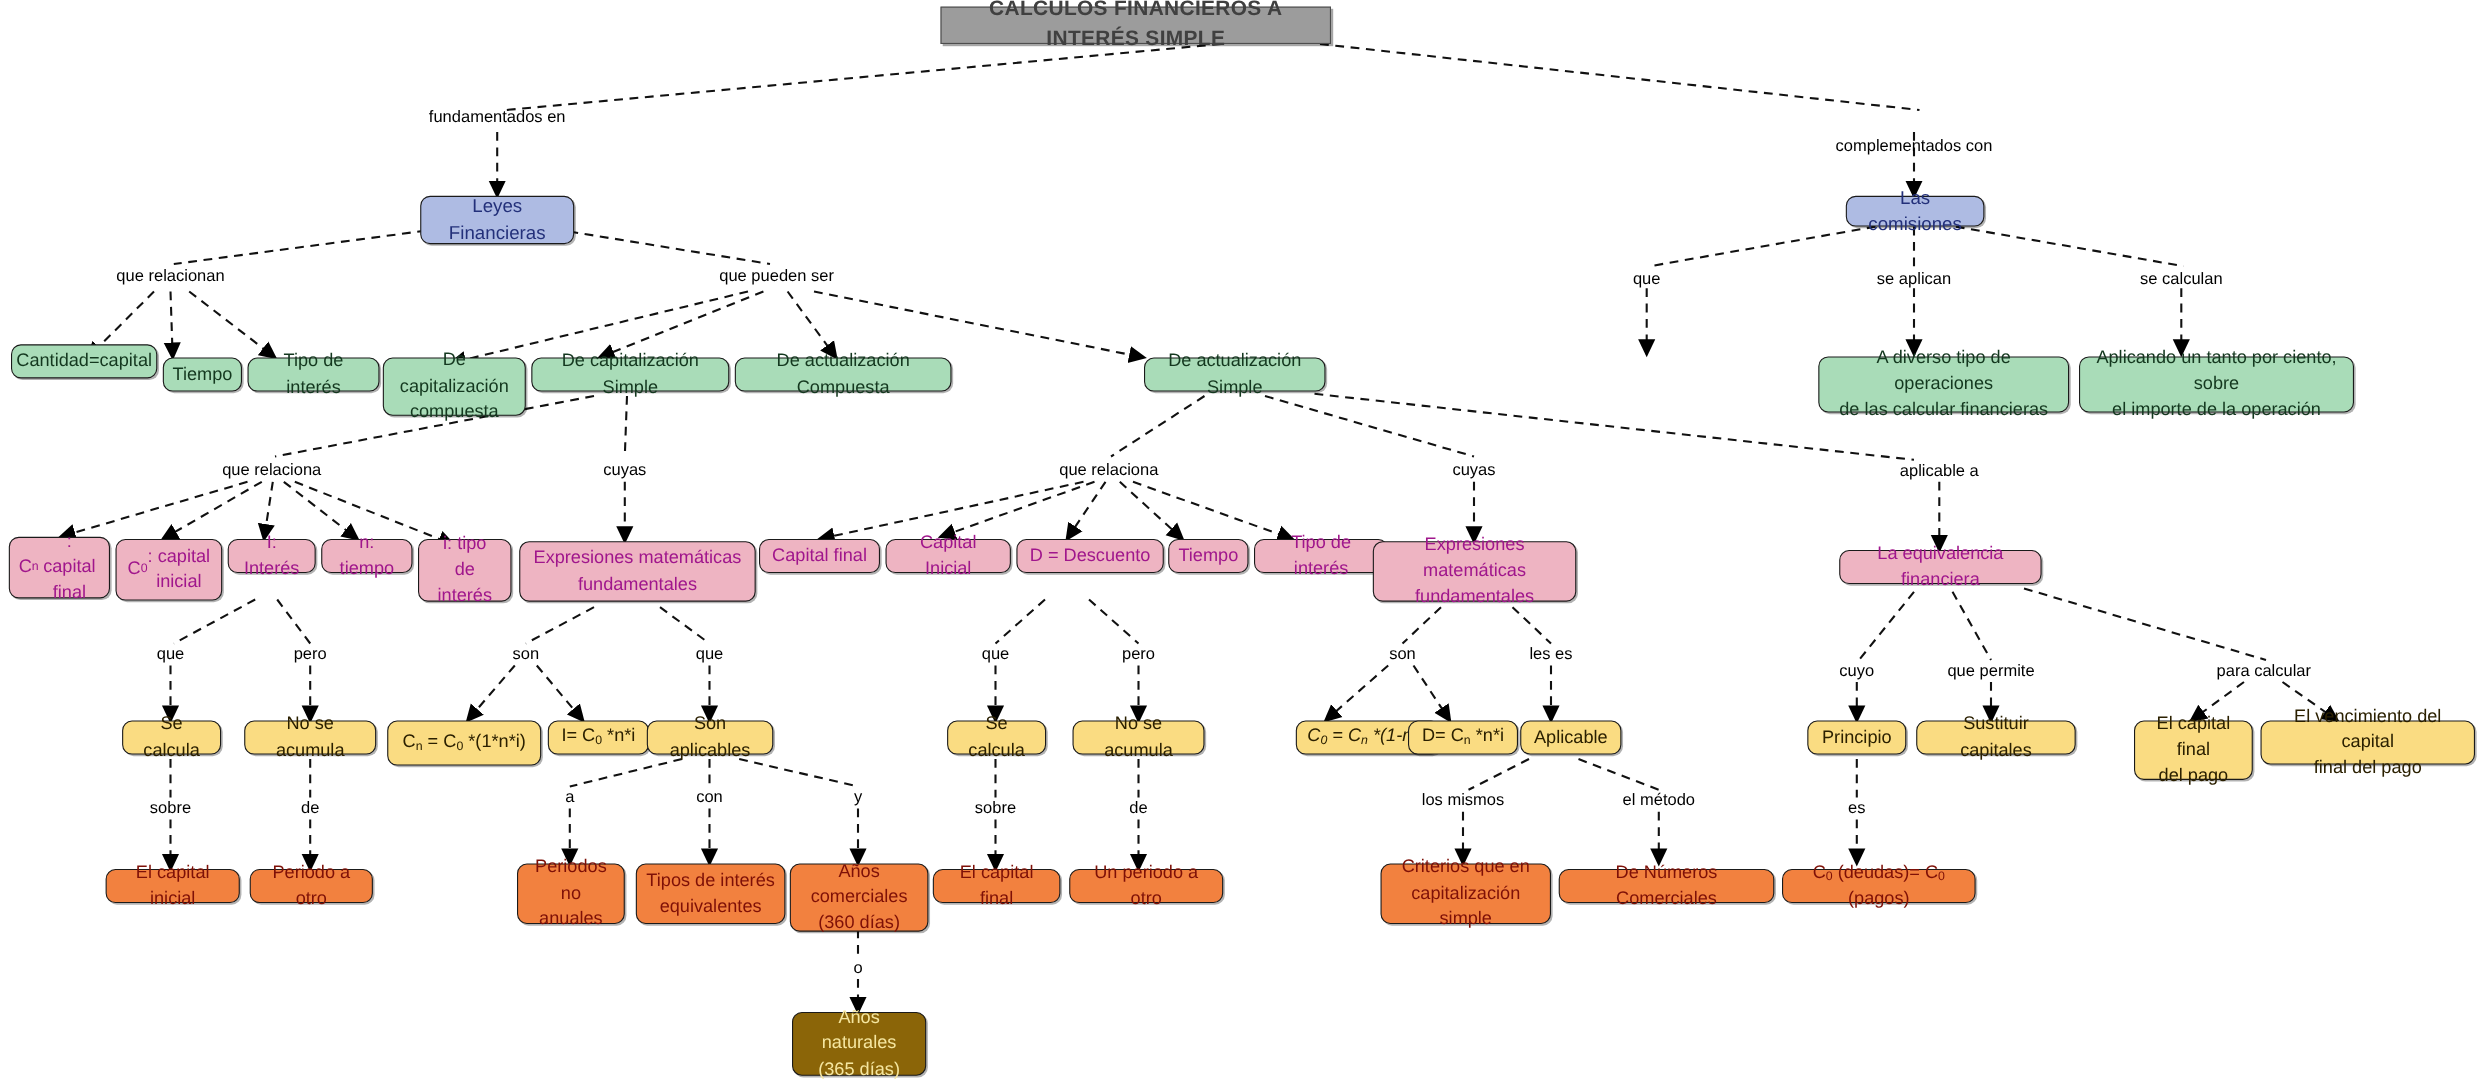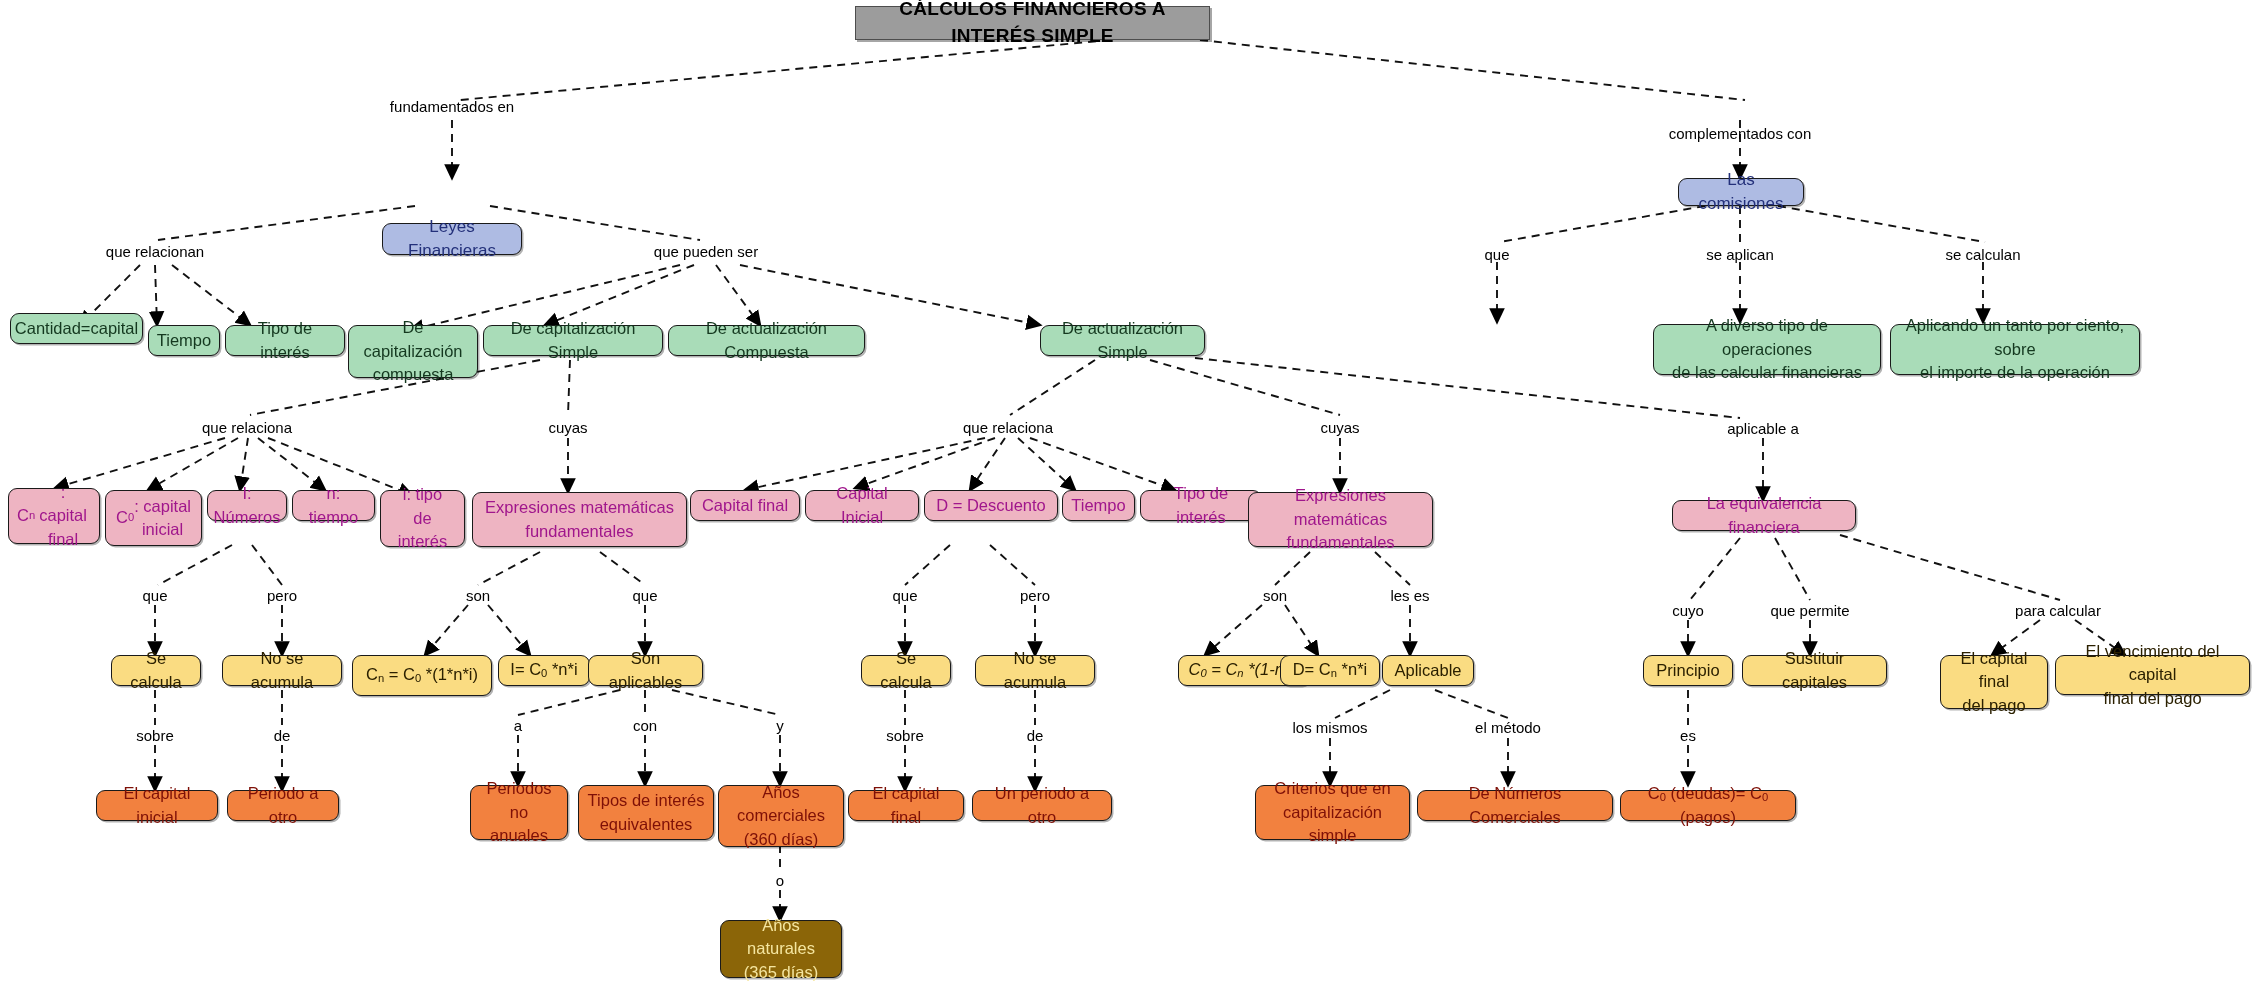--- a/index.html
+++ b/index.html
@@ -32,21 +32,21 @@
     line-height: 1.42;
     padding: 3px 8px;
     white-space: pre-line;
     z-index: 3;
     box-shadow: 1.5px 1.5px 0px rgba(0,0,0,0.30);
   }
   .node.root {
     background: #9c9c9c;
     border: 1.6px solid #4d4d4d;
     border-radius: 0px;
-    color: #000000;
+    color: #404040;
     font-weight: bold;
     font-size: 19px;
     letter-spacing: 0.3px;
     box-shadow: 2px 2px 0px rgba(0,0,0,0.35);
   }
   .node.blue {
     background: #aebbe3;
     color: #23307a;
     font-size: 17px;
   }
@@ -211,41 +211,41 @@
       <path d="M2040,620 L1992,655" marker-end="url(#ah)"></path>
       <path d="M2075,620 L2125,655" marker-end="url(#ah)"></path>
 
       <path d="M1688,690 L1688,725"></path>
       <path d="M1688,745 L1688,785" marker-end="url(#ah)"></path>
     </g>
   </svg>
 
   <div class="node root" style="left:855px; top:6px; width:355px; height:34px;">CÁLCULOS FINANCIEROS A INTERÉS SIMPLE</div>
 
-  <div class="node blue" style="left:382px; top:178px; width:140px; height:32px;margin-top:45px;">Leyes Financieras</div>
+  <div class="node blue" style="left:382px; top:178px; width:140px; height:44px;">Leyes Financieras</div>
 
   <div class="node blue" style="left:1678px; top:178px; width:126px; height:28px;">Las comisiones</div>
 
   <div class="node green" style="left:10px; top:313px; width:133px; height:31px;">Cantidad=capital</div>
   <div class="node green" style="left:148px; top:325px; width:72px; height:31px;">Tiempo</div>
   <div class="node green" style="left:225px; top:325px; width:120px; height:31px;">Tipo de interés</div>
   <div class="node green" style="left:348px; top:325px; width:130px; height:53px;">De capitalización
 compuesta</div>
   <div class="node green" style="left:483px; top:325px; width:180px; height:31px;">De capitalización Simple</div>
   <div class="node green" style="left:668px; top:325px; width:197px; height:31px;">De actualización Compuesta</div>
   <div class="node green" style="left:1040px; top:325px; width:165px; height:31px;">De actualización Simple</div>
 
   <div class="node green" style="left:1653px; top:324px; width:228px; height:51px;">A diverso tipo de operaciones
 de las calcular financieras</div>
   <div class="node green" style="left:1890px; top:324px; width:250px; height:51px;">Aplicando un tanto por ciento, sobre
 el importe de la operación</div>
 
   <div class="node pink" style="left:8px; top:488px; width:92px; height:56px;">C<sub>n</sub>: capital<br>final</div>
   <div class="node pink" style="left:105px; top:490px; width:97px; height:56px;">C<sub>0</sub>: capital<br>inicial</div>
-  <div class="node pink" style="left:207px; top:490px; width:80px; height:31px;">I: Números</div>
+  <div class="node pink" style="left:207px; top:490px; width:80px; height:31px;">I: Interés</div>
   <div class="node pink" style="left:292px; top:490px; width:83px; height:31px;">n: tiempo</div>
   <div class="node pink" style="left:380px; top:490px; width:85px; height:57px;">i: tipo
 de interés</div>
   <div class="node pink" style="left:472px; top:492px; width:215px; height:55px;">Expresiones matemáticas
 fundamentales</div>
 
   <div class="node pink" style="left:690px; top:490px; width:110px; height:31px;">Capital final</div>
   <div class="node pink" style="left:805px; top:490px; width:114px; height:31px;">Capital Inicial</div>
   <div class="node pink" style="left:924px; top:490px; width:134px; height:31px;">D = Descuento</div>
   <div class="node pink" style="left:1062px; top:490px; width:73px; height:31px;">Tiempo</div>

